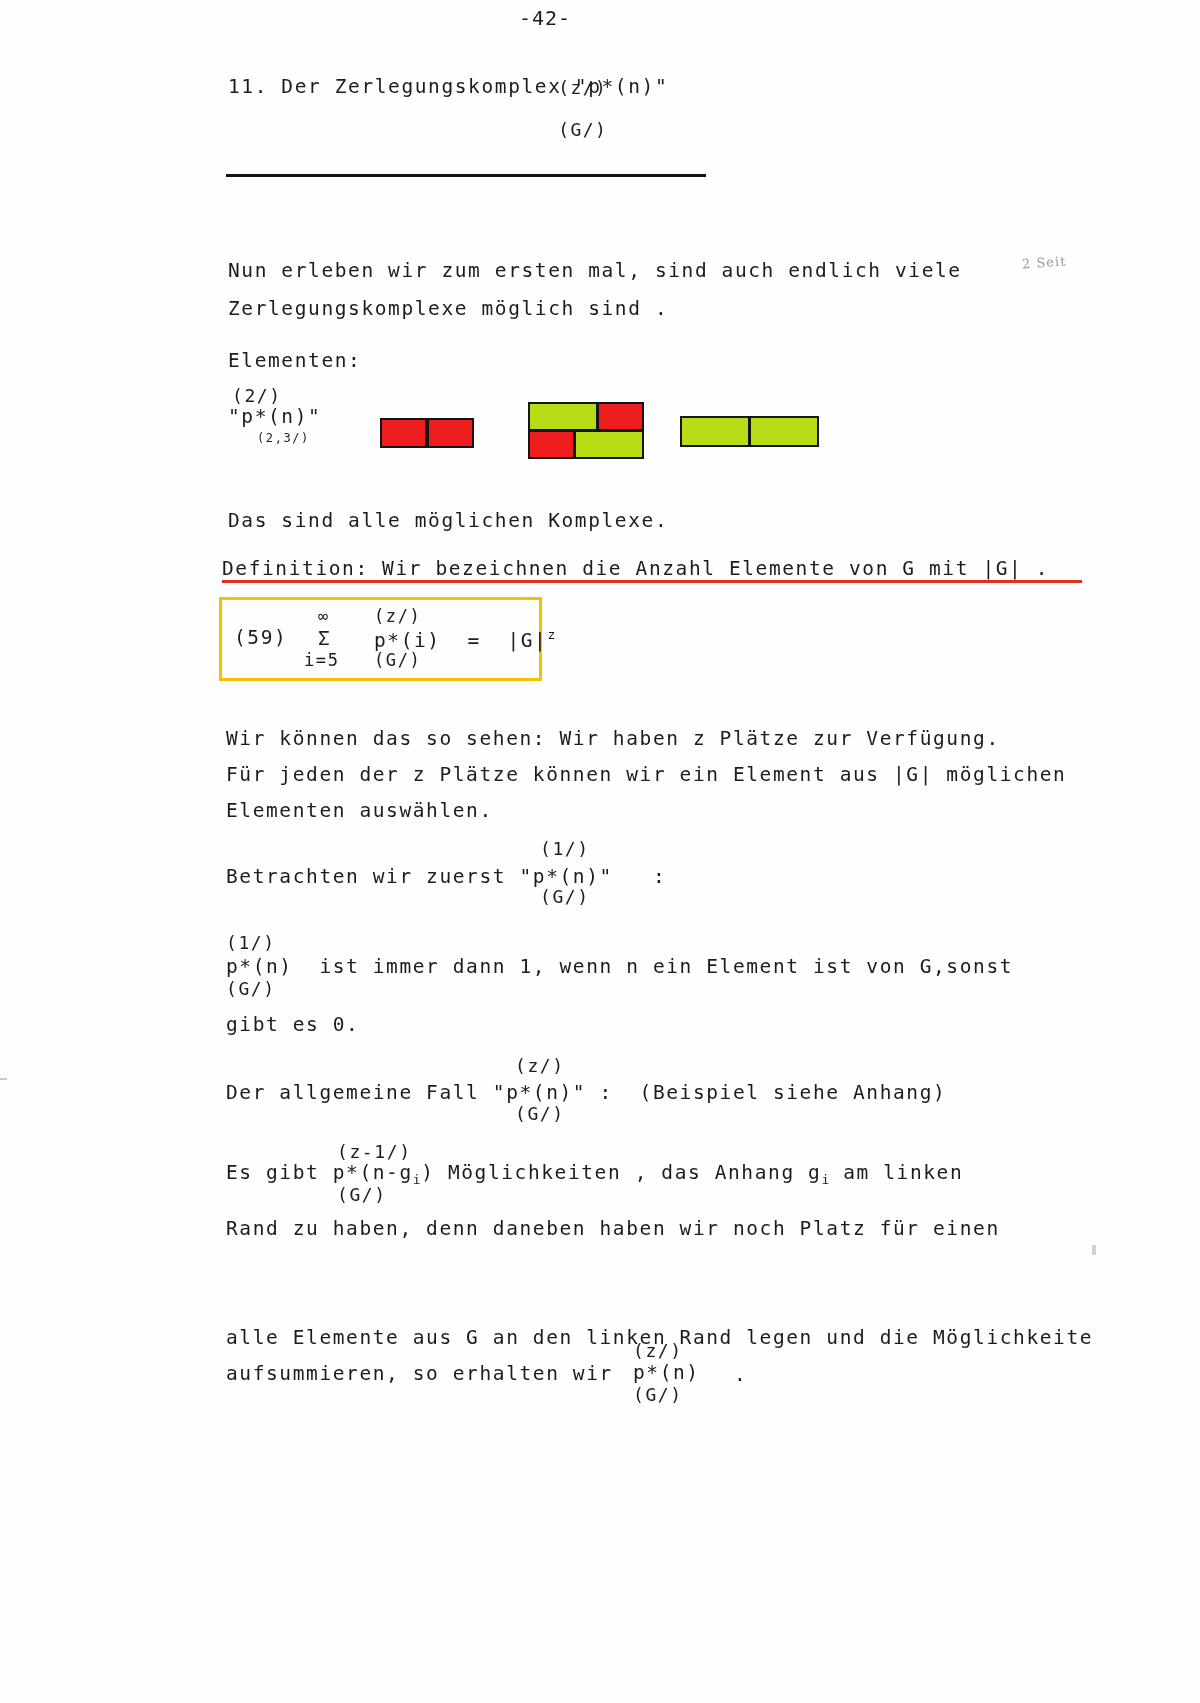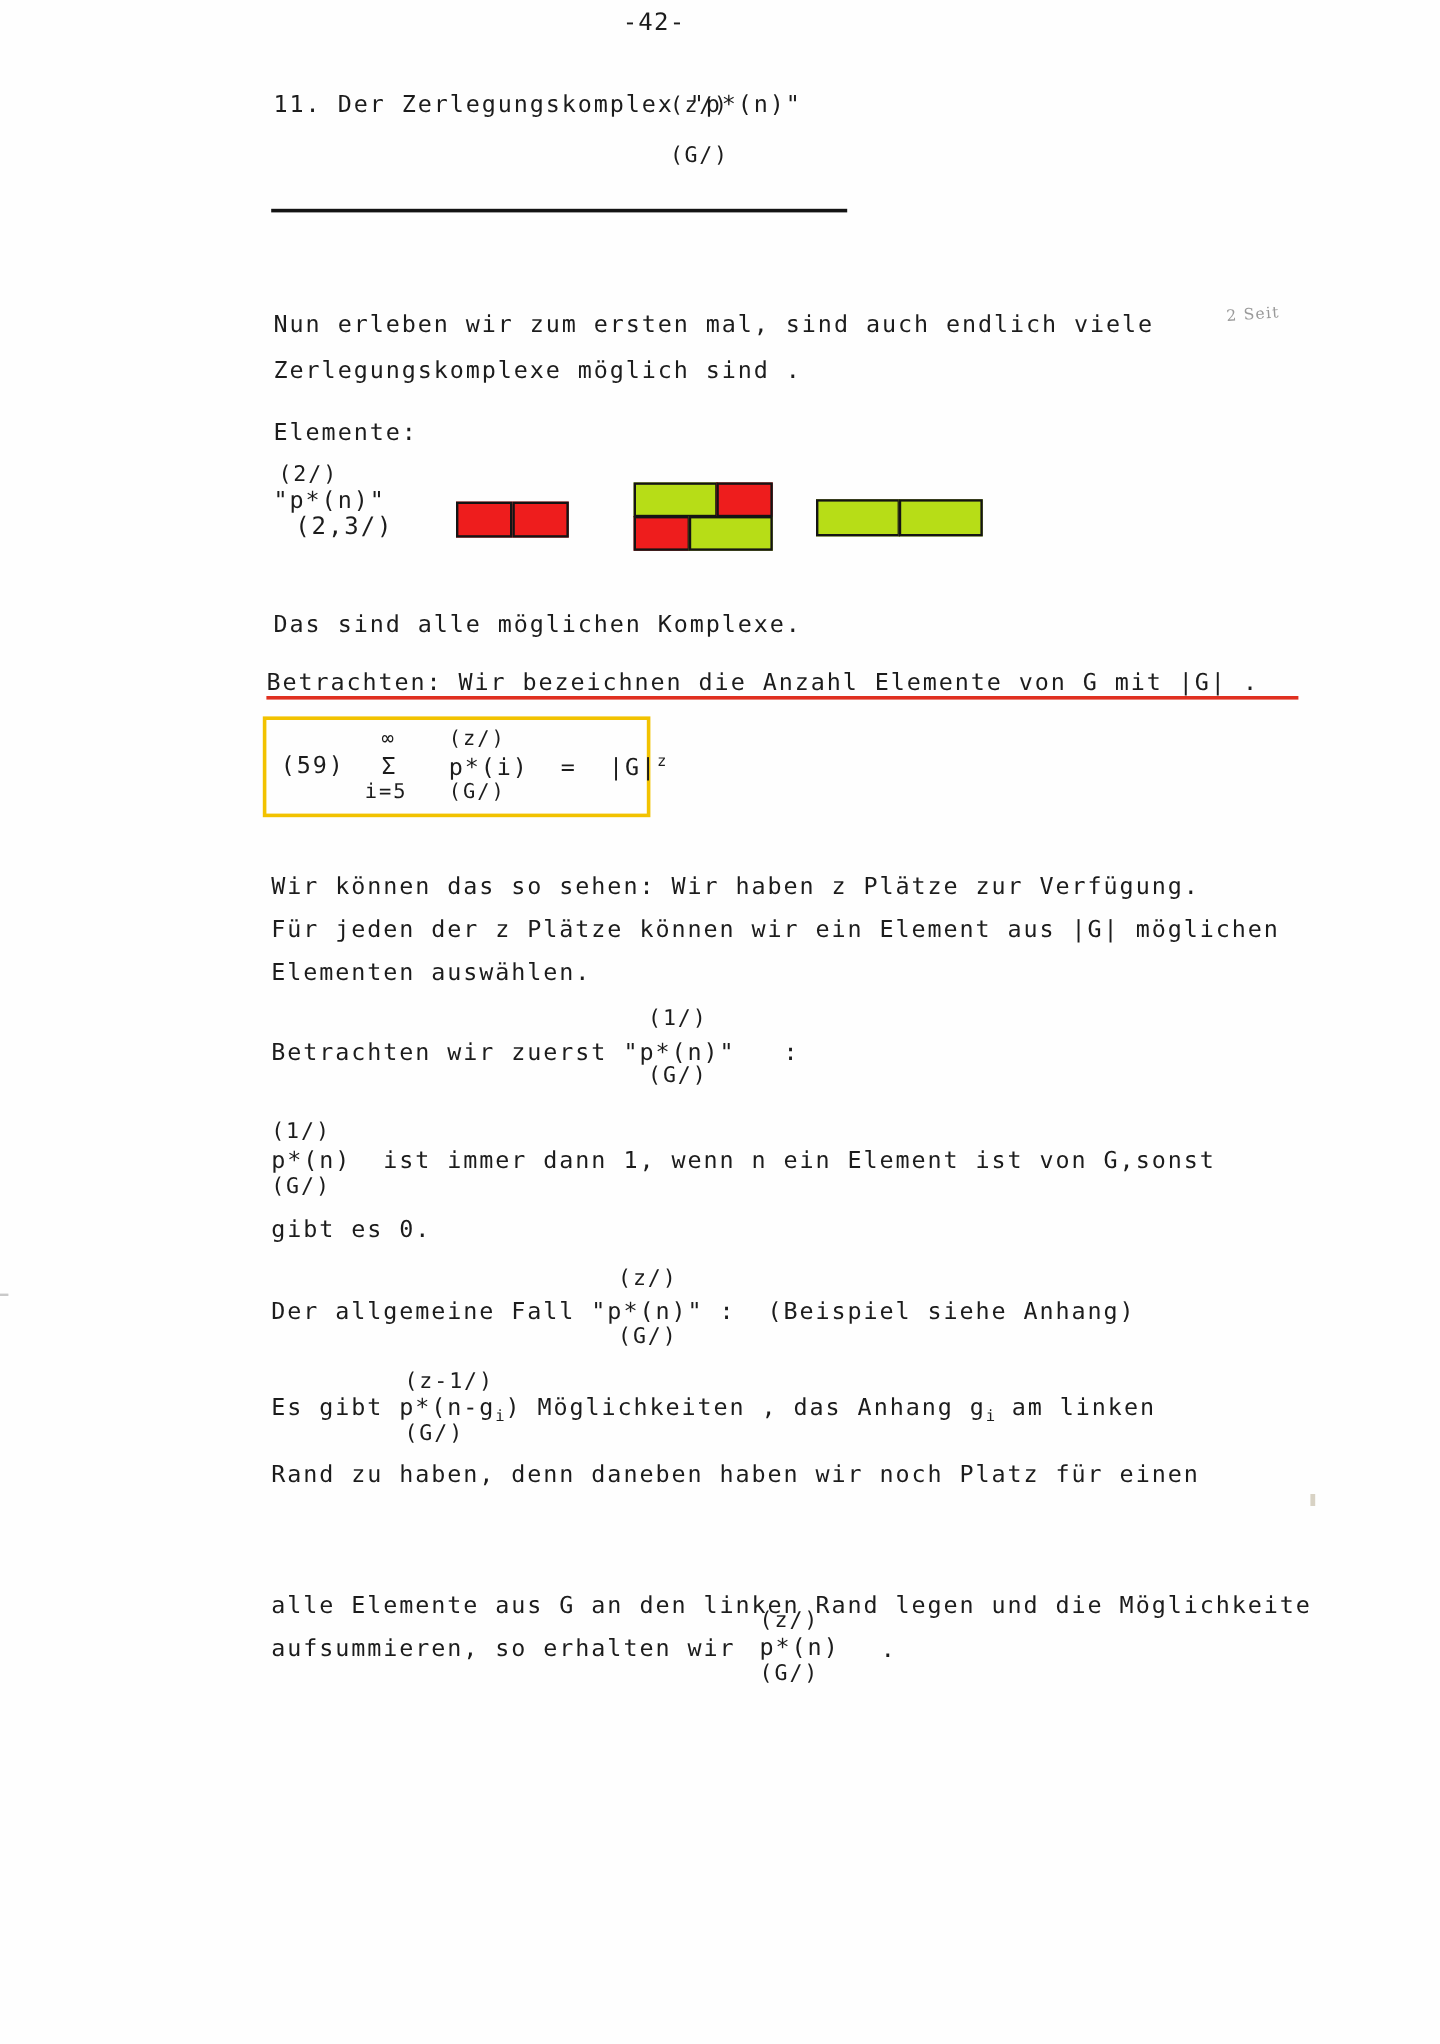--- a/index.html
+++ b/index.html
@@ -139,41 +139,41 @@
 
   <div class="blk heading"><span>11. Der Zerlegungskomplex "p*(n)"</span><span class="frac"><span class="top" style="left:-110px;">(z/)</span><span class="bot" style="left:-110px;">(G/)</span></span></div>
 
   <div class="rule"></div>
 
   <div class="blk" style="left:228px; top:250px;">Nun erleben wir zum ersten mal, sind auch endlich viele</div>
   <div class="blk" style="left:228px; top:288px;">Zerlegungskomplexe möglich sind .</div>
 
   <div class="annot" style="left:1022px; top:255px;">2 Seit</div>
 
-  <div class="blk" style="left:228px; top:340px;">Elemente:</div>
+  <div class="blk" style="left:228px; top:340px;">Elementen:</div>
   <div class="blk" style="left:232px; top:375px; font-size:18px;">(2/)</div>
   <div class="blk" style="left:228px; top:396px;">"p*(n)"</div>
-  <div class="blk" style="left:246px; top:418px; font-size:20px;">(2,3/)</div>
+  <div class="blk" style="left:257px; top:418px; font-size:12px;">(2,3/)</div>
 
   <div class="diagram">
     <div class="cell" style="left:0px; top:20px; width:47px; height:30px; background:#ee1d1d;"></div>
     <div class="cell" style="left:47px; top:20px; width:47px; height:30px; background:#ee1d1d;"></div>
 
     <div class="cell" style="left:148px; top:4px; width:70px; height:29px; background:#b7dd17;"></div>
     <div class="cell" style="left:217px; top:4px; width:47px; height:29px; background:#ee1d1d;"></div>
     <div class="cell" style="left:148px; top:32px; width:47px; height:29px; background:#ee1d1d;"></div>
     <div class="cell" style="left:194px; top:32px; width:70px; height:29px; background:#b7dd17;"></div>
 
     <div class="cell" style="left:300px; top:18px; width:70px; height:31px; background:#b7dd17;"></div>
     <div class="cell" style="left:369px; top:18px; width:70px; height:31px; background:#b7dd17;"></div>
   </div>
 
   <div class="blk" style="left:228px; top:500px;">Das sind alle möglichen Komplexe.</div>
 
-  <div class="blk" style="left:222px; top:548px;">Betrachten: Wir bezeichnen die Anzahl Elemente von G mit |G| .</div>
+  <div class="blk" style="left:222px; top:548px;">Definition: Wir bezeichnen die Anzahl Elemente von G mit |G| .</div>
   <div class="redrule"></div>
 
   <div class="eqbox">
     <div class="eqline" style="left:12px; top:26px;">(59)</div>
     <div class="eqline" style="left:96px; top:6px; font-size:17px;">∞</div>
     <div class="eqline" style="left:96px; top:27px;">Σ</div>
     <div class="eqline" style="left:82px; top:50px; font-size:17px;">i=5</div>
     <div class="eqline" style="left:152px; top:6px; font-size:17px;">(z/)</div>
     <div class="eqline" style="left:152px; top:27px;"><span>p*(i)  =  |G|</span><span class="sup">z</span></div>
     <div class="eqline" style="left:152px; top:50px; font-size:17px;">(G/)</div>

